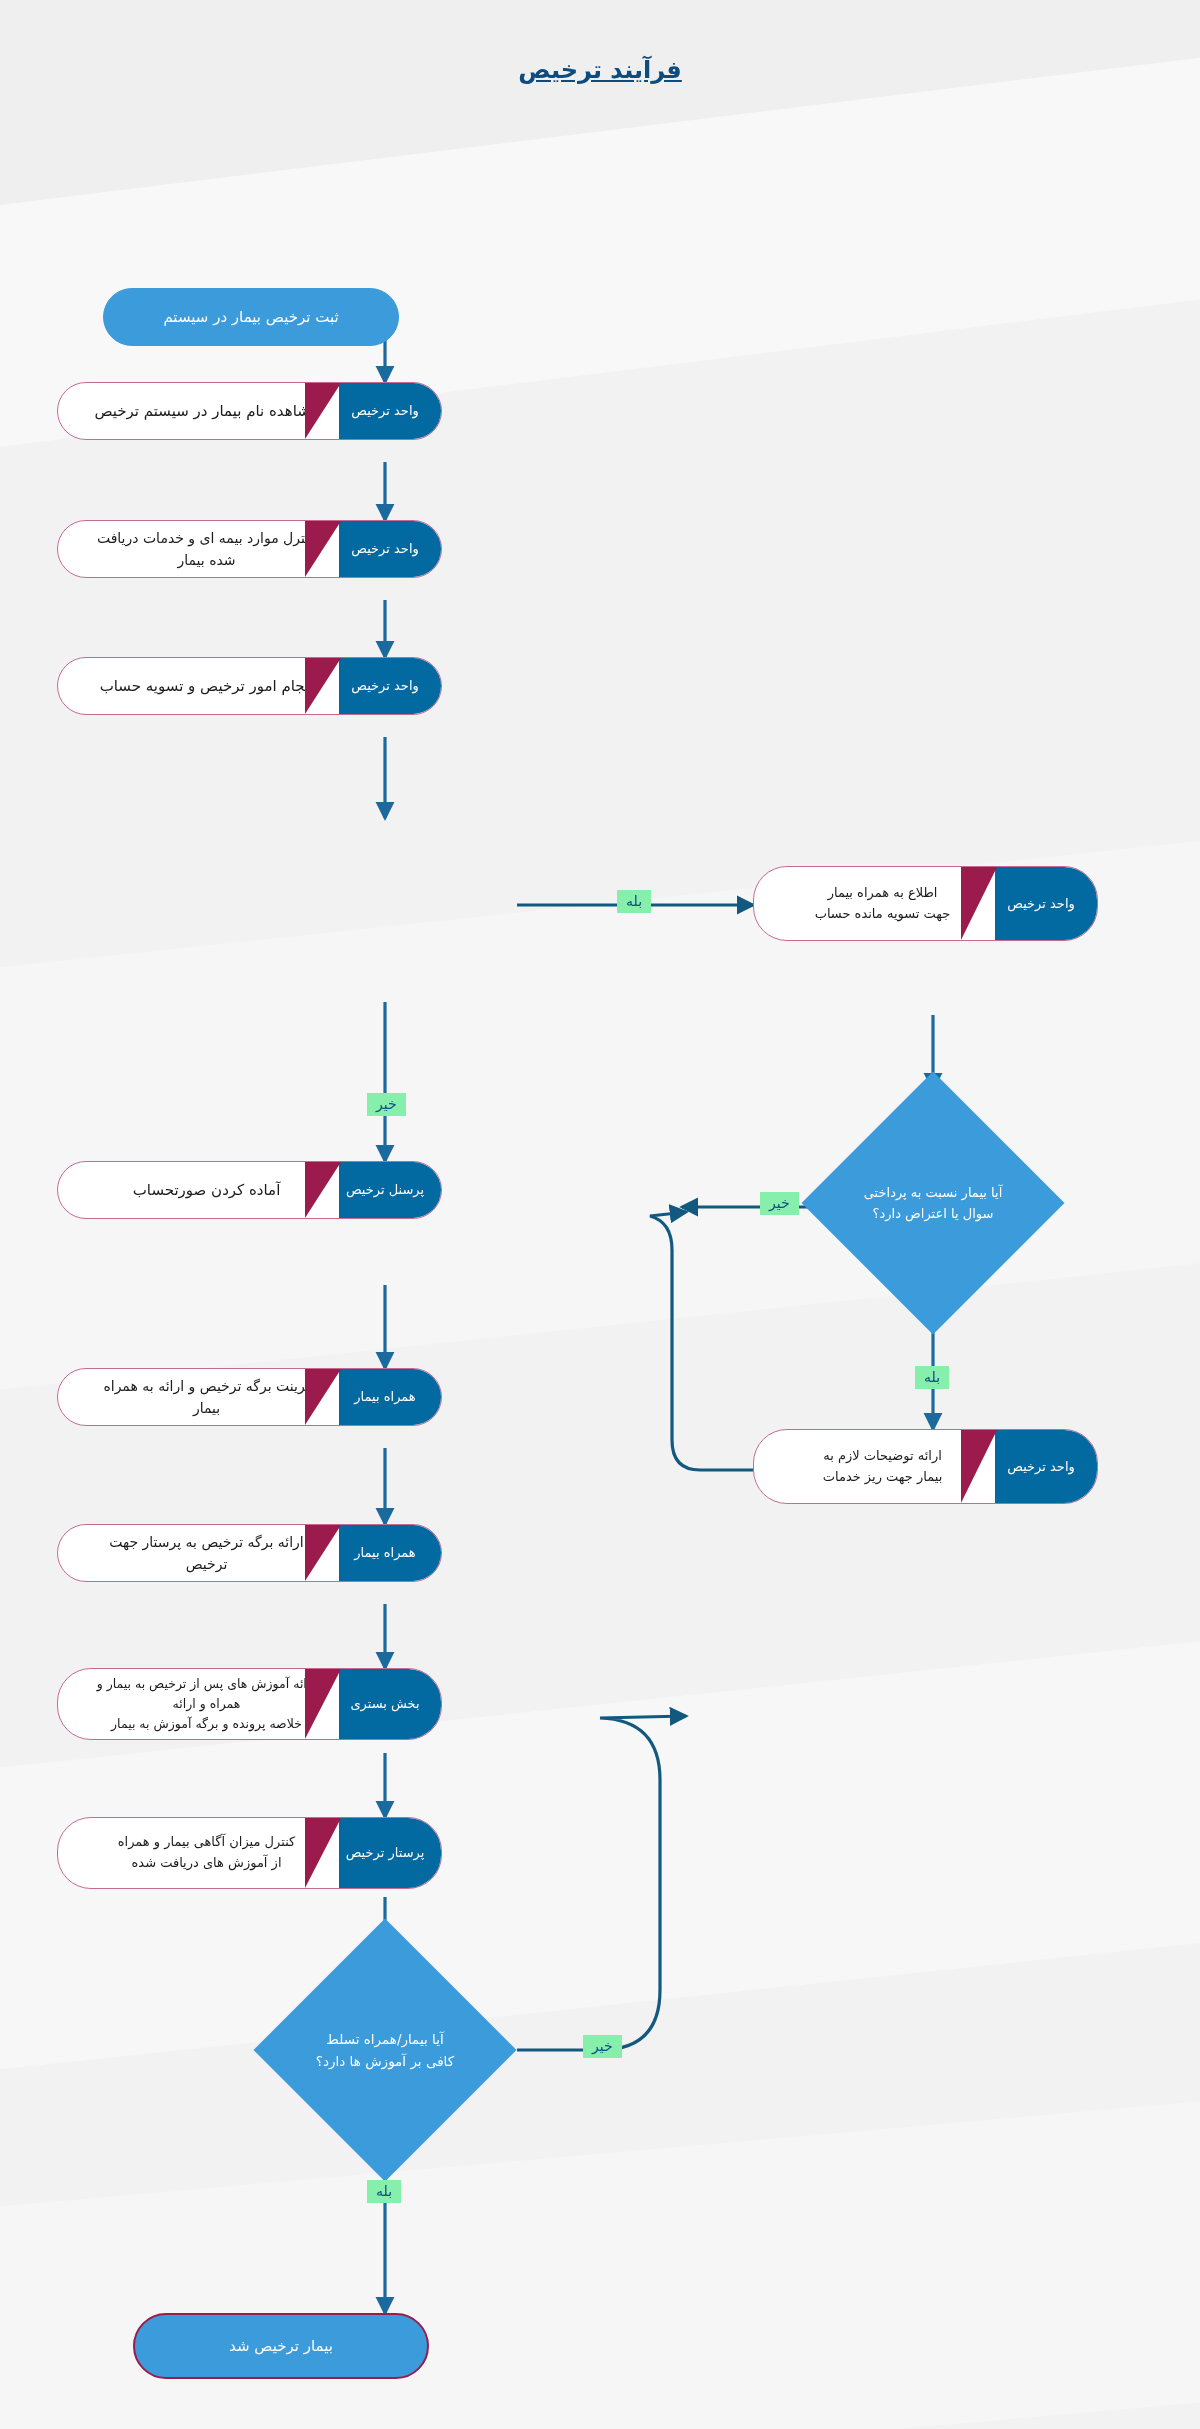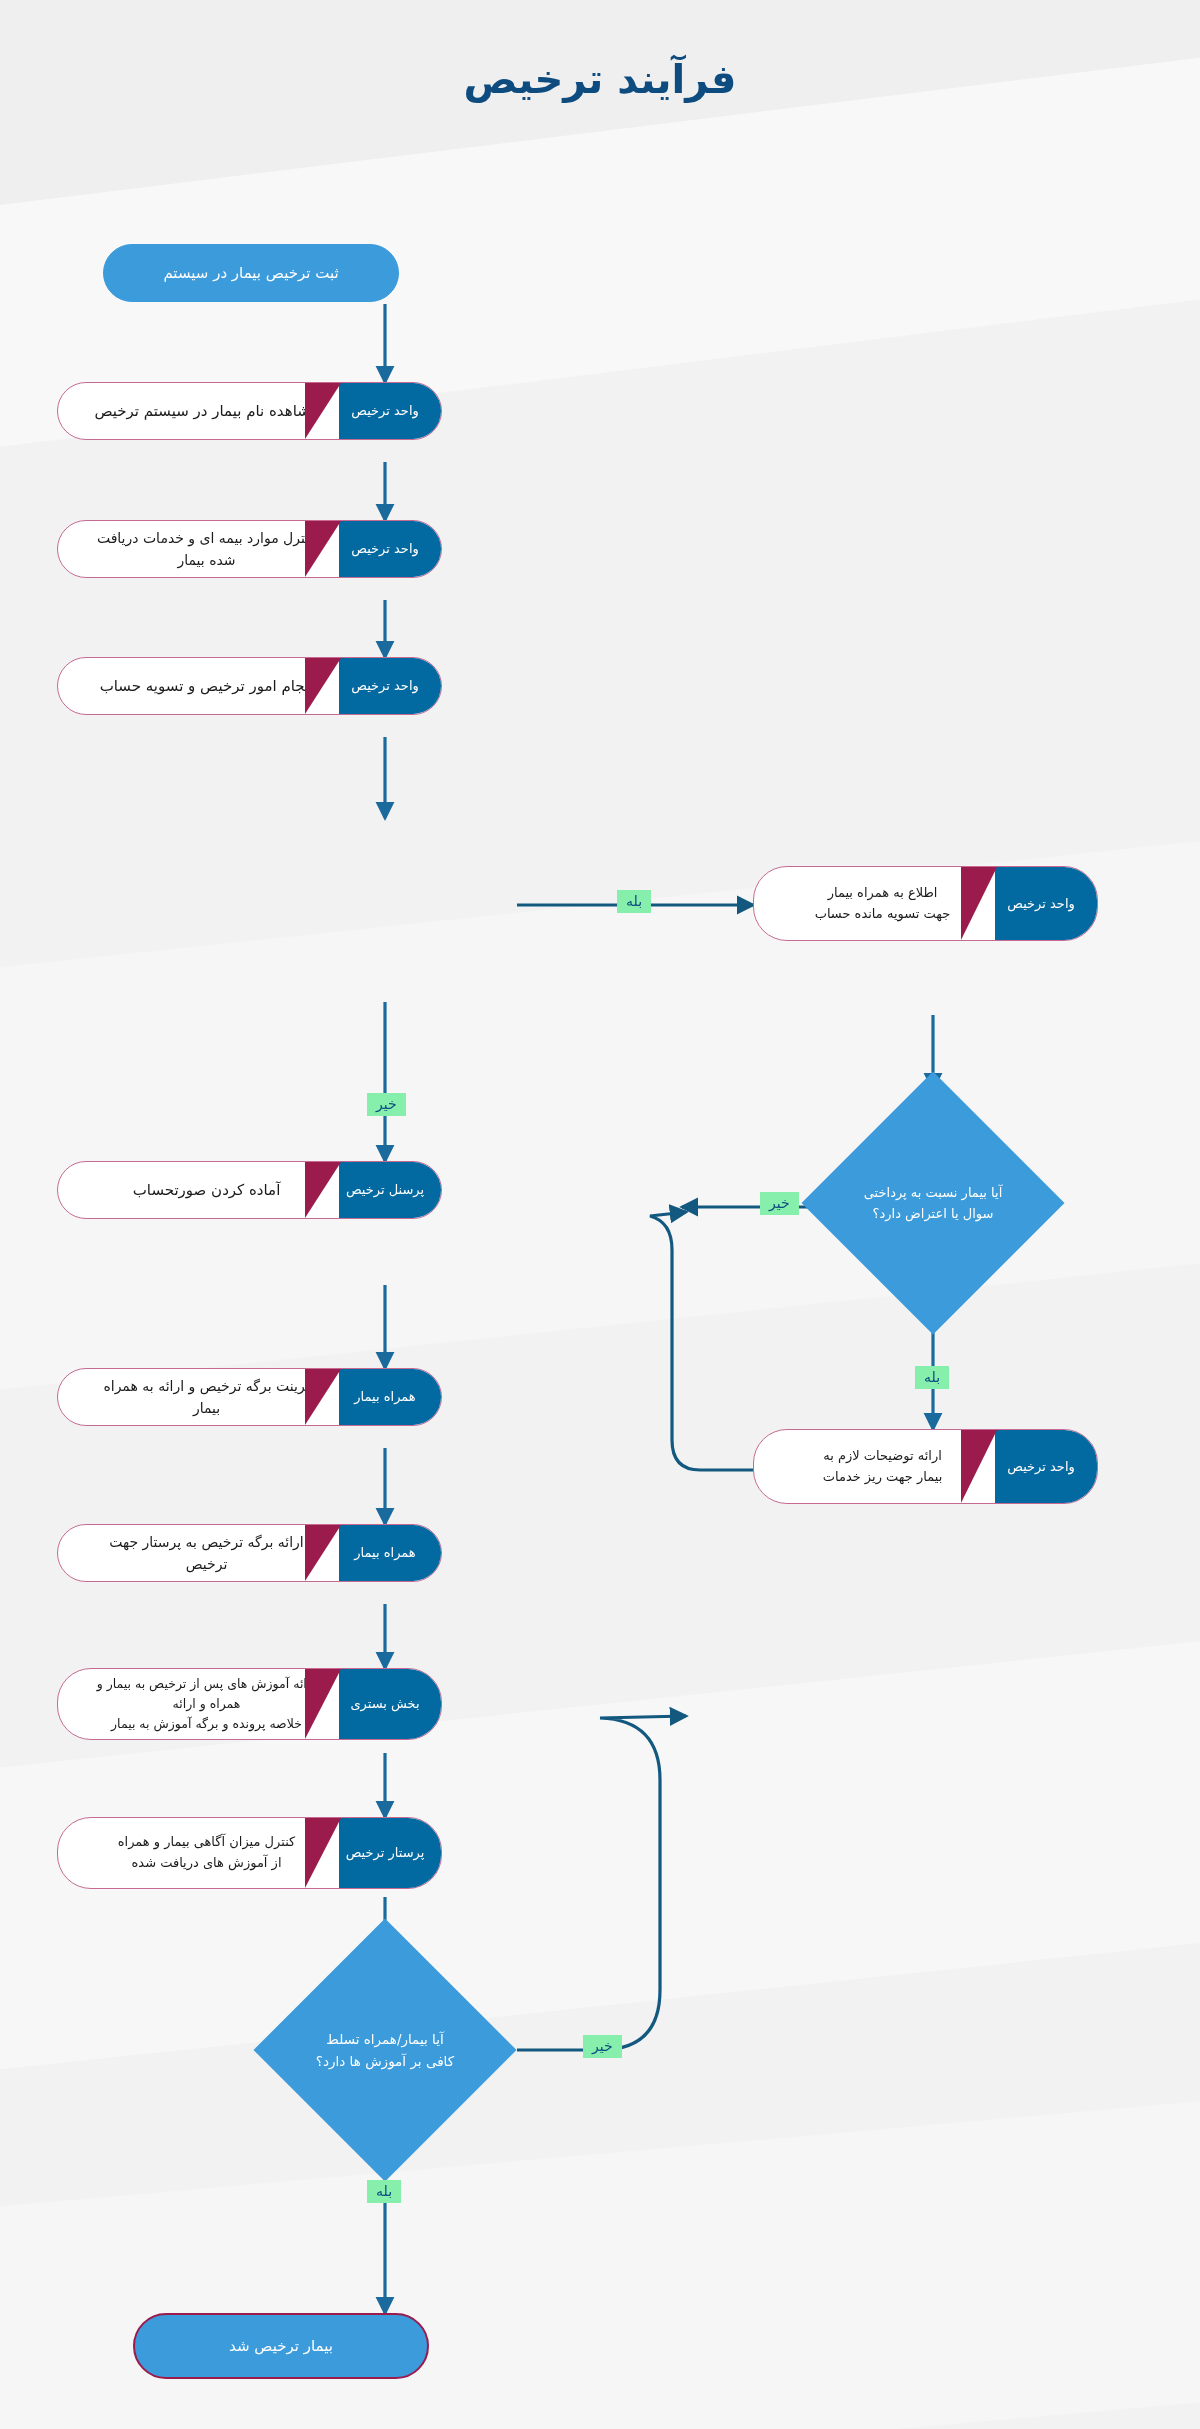--- a/index.html
+++ b/index.html
@@ -17,36 +17,37 @@
   .bg4{left:-300px;top:1700px;width:1900px;height:300px;transform:rotate(-6deg);background:#f7f7f7;}
   .bg5{left:-300px;top:2150px;width:1900px;height:300px;transform:rotate(-5deg);background:#f6f6f6;}
 
   #canvas{position:absolute;inset:0;}
   svg.edges{position:absolute;left:0;top:0;width:1200px;height:2429px;overflow:visible;}
 
   .title{
     position:absolute;left:0;right:0;top:56px;
     text-align:center;
     color:#0e4c80;
-    font-size:40px;font-weight:bold;
+    font-size:24px;font-weight:bold;
     letter-spacing:.5px;
+    text-decoration:underline;
   }
 
   
   .pill{
     position:absolute;
     background:#3c9bdb;
     border-radius:34px;
     color:#ffffff;
     display:flex;align-items:center;justify-content:center;
     font-size:15px;
     box-sizing:border-box;
     text-align:center;
   }
-  .pill.start{border:1px solid #3c9bdb;}
+  .pill.start{border:1px solid #3c9bdb;margin-top:44px;}
   .pill.end{border:2px solid #9b1b4d;}
 
   
   .proc{
     position:absolute;
     background:#ffffff;
     border:1px solid #c76a93;
     border-radius:34px;
     box-sizing:border-box;
     overflow:hidden;

